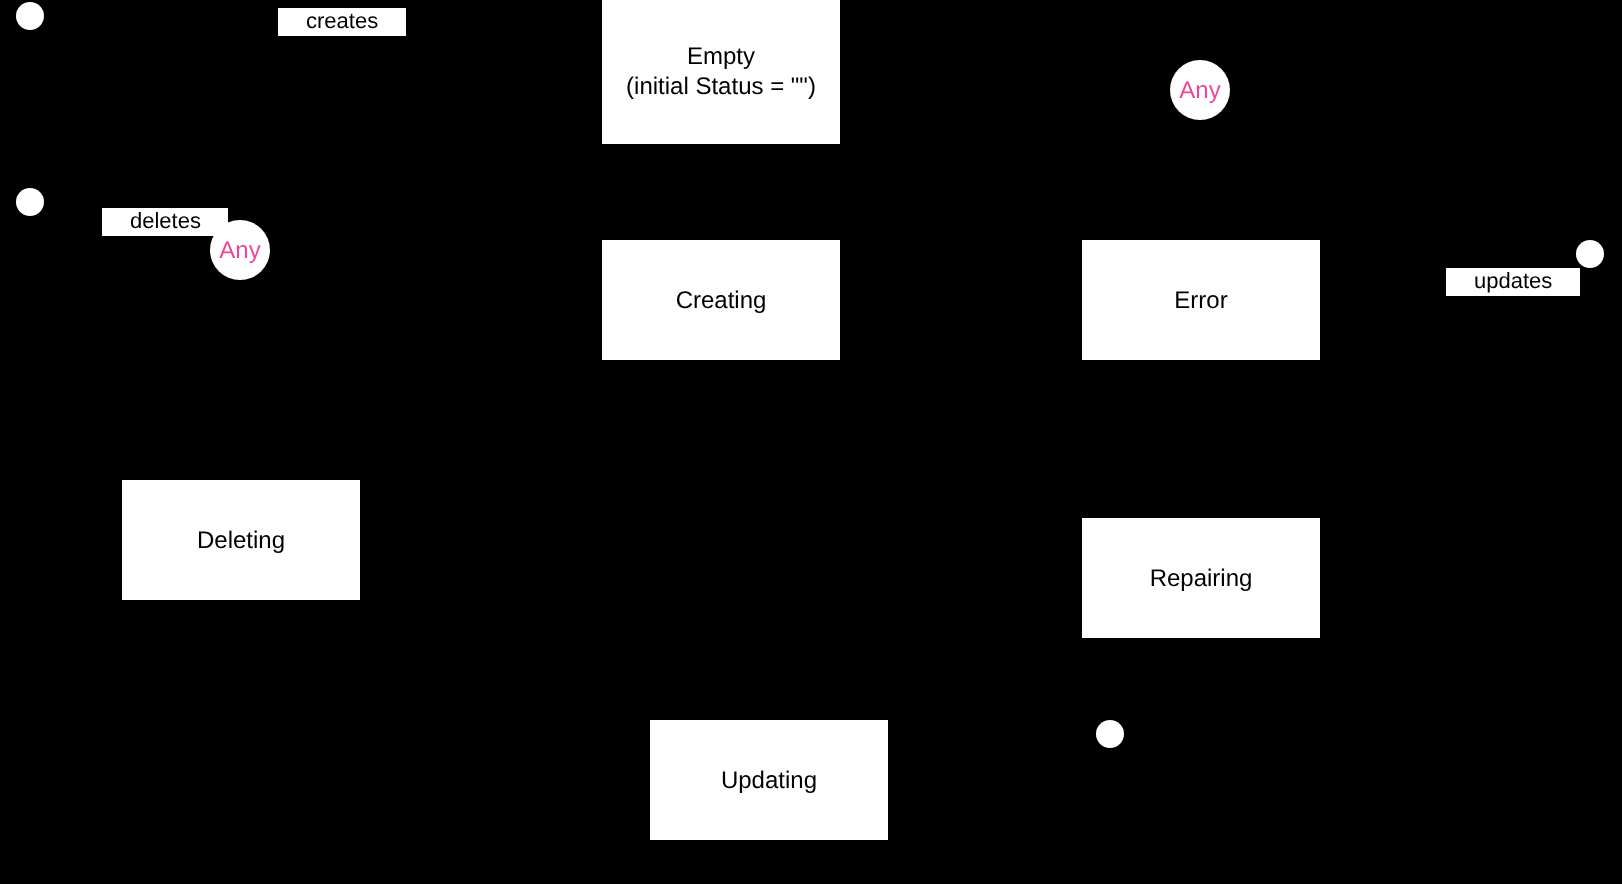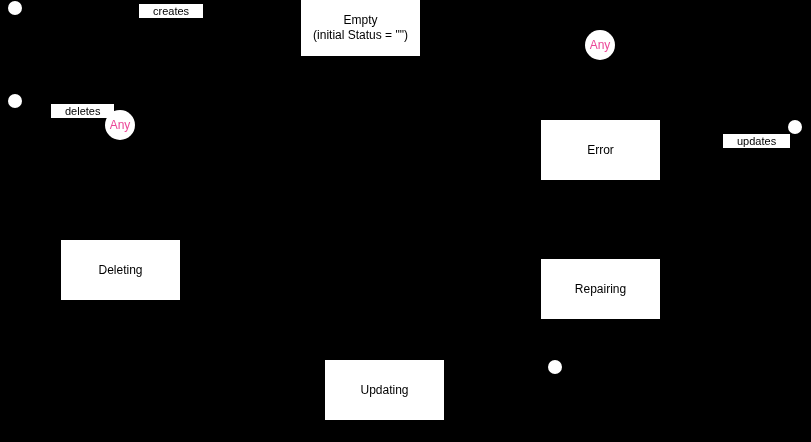--- a/index.html
+++ b/index.html
@@ -57,23 +57,24 @@
     white-space: pre-line;
     box-sizing: border-box;
     padding: 0 14px;
   }
 </style>
 </head>
 <body>
 
 <div id="canvas">
 
-  <div class="state-box" style="left:301px; top:0px; width:119px; height:56px;">Empty
+  <div class="state-box" style="left:301px; top:0px; width:119px; height:72px;">Empty
 (initial Status = "")</div>
 
+  <div class="state-box" style="left:301px; top:120px; width:119px; height:60px;">Creating</div>
 
   <div class="state-box" style="left:541px; top:120px; width:119px; height:60px;">Error</div>
 
   <div class="state-box" style="left:61px; top:240px; width:119px; height:60px;">Deleting</div>
 
 
   <div class="state-box" style="left:541px; top:240px; width:119px; height:60px;margin-top:19px;">Repairing</div>
 
   <div class="state-box" style="left:301px; top:360px; width:119px; height:60px;margin-left:24px;">Updating</div>
 

